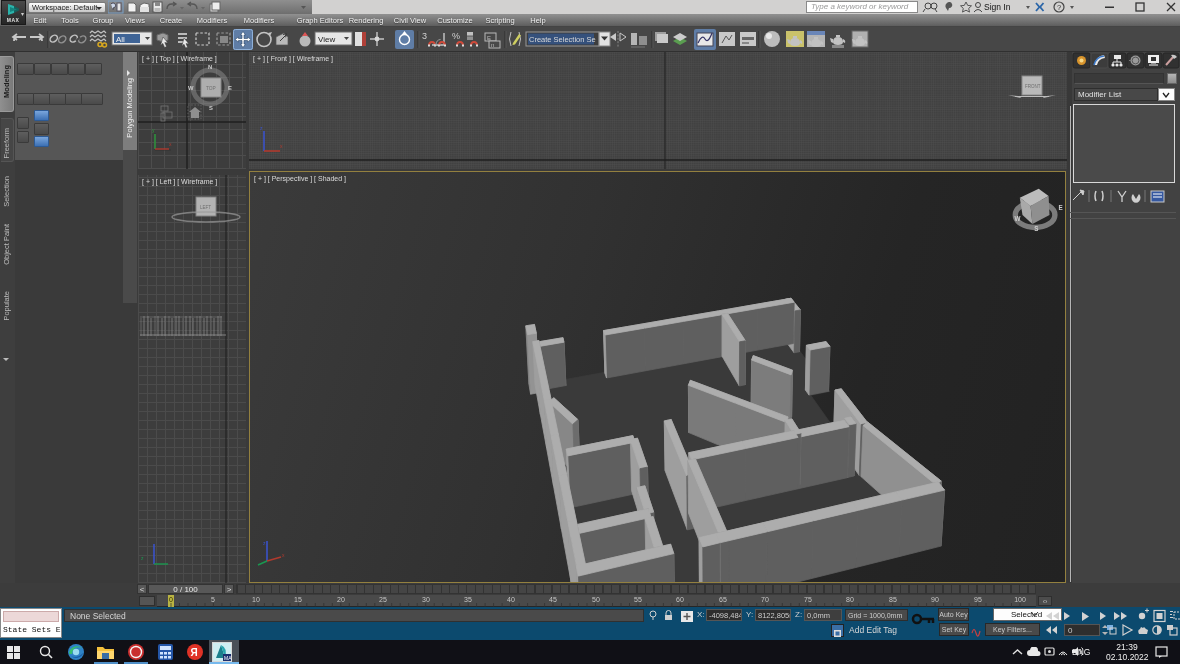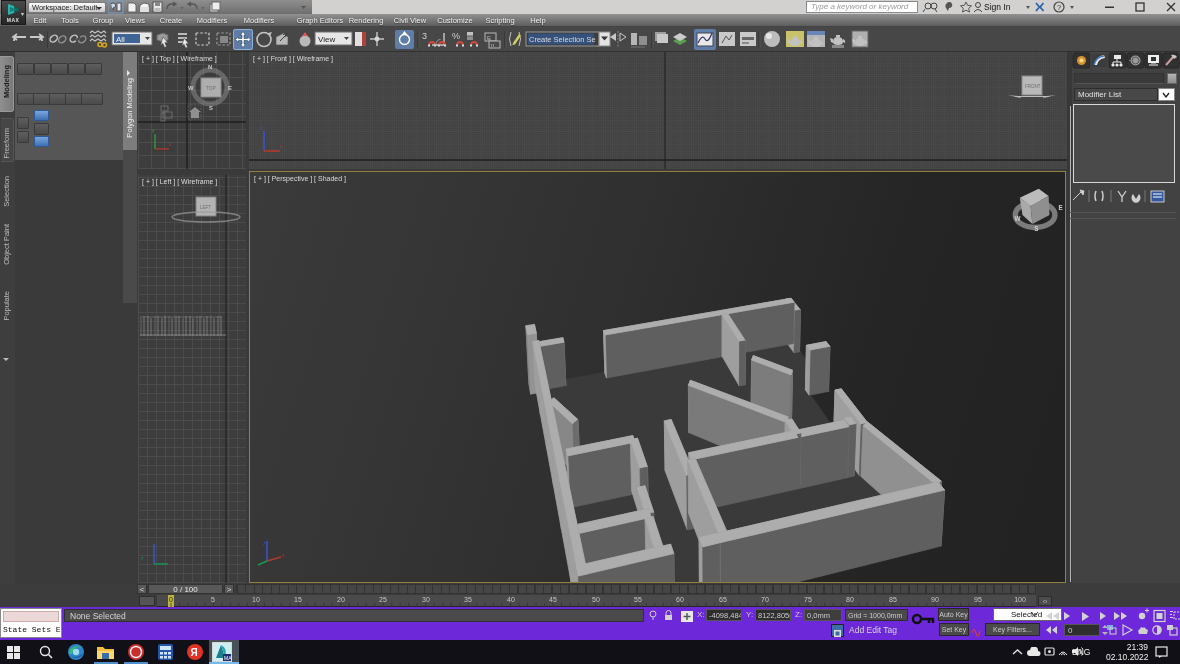--- a/index.html
+++ b/index.html
@@ -35,21 +35,21 @@
 #vpLeft{left:138px;top:175px;width:108px;height:408px;background-color:#3d3d3d;overflow:hidden}
 #vpPersp{left:249px;top:171px;width:817px;height:412px;background:#2e2e2e;border:1px solid #93803f;overflow:hidden}
 #vpPersp .pbg{position:absolute;left:0;top:0;width:100%;height:100%;background:linear-gradient(107deg,#3b3b3b 0%,#313131 38%,#252525 72%,#222 100%)}
 .gridS{background-image:repeating-linear-gradient(0deg,#4d4d4d 0 1px,transparent 1px 13px),repeating-linear-gradient(90deg,#4d4d4d 0 1px,transparent 1px 13px)}
 .gridL{background-image:repeating-linear-gradient(0deg,#4b4b4b 0 1px,transparent 1px 9px),repeating-linear-gradient(90deg,#4b4b4b 0 1px,transparent 1px 9px)}
 
 #cpanel{left:1067px;top:52px;width:113px;height:531px;background:#424242}
 
 #trackrow{left:0;top:583px;width:1180px;height:12px;background:#3c3c3c}
 #rulerrow{left:0;top:595px;width:1180px;height:12px;background:#3c3c3c}
-#statusbar{left:0;top:607px;width:1180px;height:33px;background:#6d28d9}
+#statusbar{left:0;top:607px;width:1180px;height:33px;background:#0c4a6e}
 #taskbar{left:0;top:640px;width:1180px;height:24px;background:#101016}
 
 .rbtn{position:absolute;width:17px;height:12px;background:linear-gradient(#5e5e5e,#4a4a4a);border:1px solid #3a3a3a;border-radius:1px}
 .rbtnB{position:absolute;width:15px;height:11px;background:linear-gradient(#7aa6dc,#3c70b4);border:1px solid #2d5a94;border-radius:1px}
 .vtxt{position:absolute;font-size:8px;color:#d6d6d6;white-space:nowrap;writing-mode:vertical-rl;transform:rotate(180deg)}
 .cpsep{position:absolute;left:3px;width:106px;height:1px;background:#333;border-bottom:1px solid #555}
 
 .skey{position:absolute;background:#4a4a4a;border:1px solid #282828;color:#ccc;font-size:7px;text-align:center;white-space:nowrap}
 </style></head>
 <body>
@@ -966,21 +966,21 @@
         <circle cx="5.5" cy="5.5" r="1.5" fill="#e0e0e0"></circle>
       </svg>
       <svg style="position:absolute;left:1057px;top:6px" width="12" height="10">
         <path d="M2,9 q4,-6 8,0 M4,9 q2,-3 4,0" stroke="#e8e8e8" fill="none"></path>
       </svg>
       <svg style="position:absolute;left:1071px;top:6px" width="12" height="11">
         <path d="M1,4 l3,0 l3,-3 l0,9 l-3,-3 l-3,0 z" fill="#e8e8e8"></path>
         <path d="M9,3 q3,2.5 0,5 M10.5,1.5 q4.5,4 0,8" stroke="#e8e8e8" fill="none"></path>
       </svg>
       <div style="position:absolute;left:1072px;top:7px;color:#f0f0f0;font-size:8.5px">ENG</div>
-      <div style="position:absolute;left:1106px;top:2px;width:42px;height:20px;color:#f0f0f0;font-size:8.5px;text-align:right;line-height:10px">21:39<br>02.10.2022</div>
+      <div style="position:absolute;left:1106px;top:2px;width:42px;height:20px;color:#f0f0f0;font-size:8.5px;text-align:center;line-height:10px">21:39<br>02.10.2022</div>
       <svg style="position:absolute;left:1155px;top:6px" width="13" height="12">
         <rect x="1" y="1" width="11" height="9" fill="none" stroke="#e8e8e8" stroke-width="1.2"></rect>
         <path d="M4,10 l0,2 l3,-2" fill="#e8e8e8"></path>
       </svg>
     </div>
   <div class="abs" id="statesets" style="left:0;top:608px;width:62px;height:30px;background:#fff;border:1px solid #888">
     <div style="position:absolute;left:2px;top:2px;width:56px;height:11px;background:#ecd8d8;border:1px solid #caa"></div>
     <div style="position:absolute;left:2px;top:16px;width:60px;height:12px;font-family:'Liberation Mono',monospace;font-size:8px;color:#111;white-space:nowrap">State Sets E</div>
   </div>
 </div>

